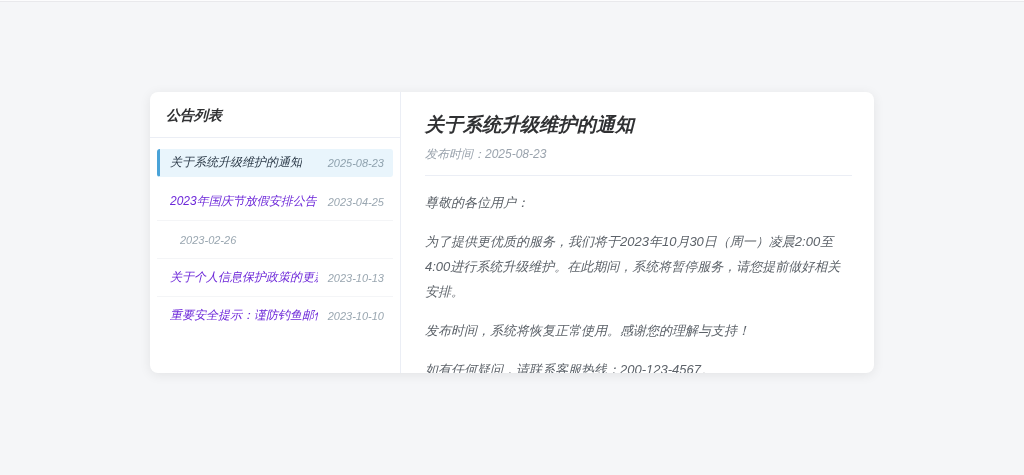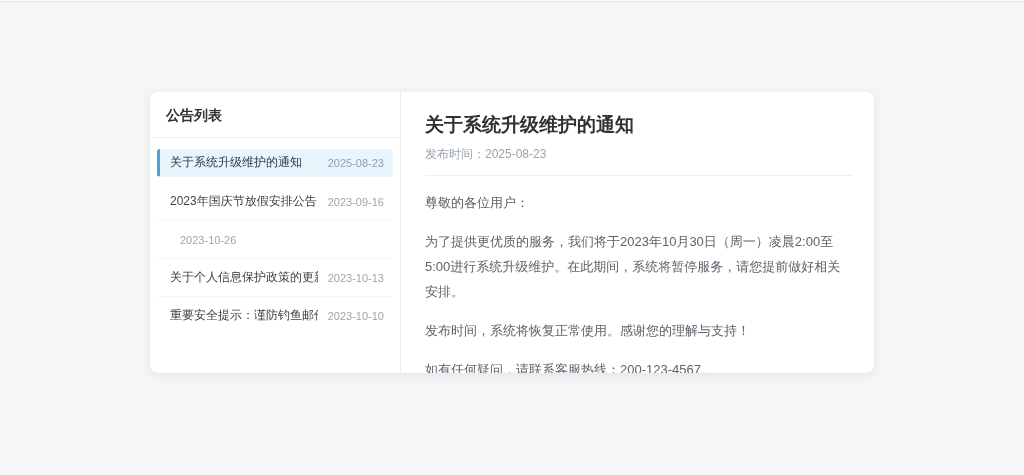--- a/index.html
+++ b/index.html
@@ -1,15 +1,15 @@
 <!DOCTYPE html>
 <html style="--accent: #4aa3d8; --selected-bg: #e9f5fc;"><head>
 <meta charset="utf-8">
 <style>
-  * { box-sizing: border-box; }
+  * { box-sizing: border-box; font-style: italic; }
   html, body { margin: 0; padding: 0; }
   body {
     width: 1024px;
     height: 475px;
     background: #f5f6f8;
     font-family: "Liberation Sans", "DejaVu Sans", sans-serif;
     overflow: hidden;
   }
   .top-edge {
     height: 2px;
@@ -51,21 +51,21 @@
     display: flex;
     align-items: center;
     justify-content: space-between;
     padding: 0 9px 0 13px;
     border-bottom: 1px solid #f4f5f7;
     cursor: pointer;
   }
   .item:last-child { border-bottom-color: transparent; }
   .item .label {
     font-size: 12px;
-    color: #404040;
+    color: #6d28d9;
     white-space: nowrap;
     overflow: hidden;
   }
   .item .date {
     font-size: 11px;
     color: #9aa7b1;
     margin-left: 10px;
     flex-shrink: 0;
   }
   .item.selected {
@@ -117,41 +117,41 @@
 
   <aside class="sidebar">
     <div class="sidebar-header">公告列表</div>
     <div class="list">
         <div class="item selected">
     <span class="label">关于系统升级维护的通知</span>
     <span class="date">2025-08-23</span>
   </div>
         <div class="item">
     <span class="label">2023年国庆节放假安排公告</span>
-    <span class="date">2023-09-16</span>
+    <span class="date">2023-04-25</span>
   </div>
         <div class="item">
-    <span class="date">2023-10-26</span>
+    <span class="date">2023-02-26</span>
   </div>
         <div class="item">
     <span class="label">关于个人信息保护政策的更新</span>
     <span class="date">2023-10-13</span>
   </div>
         <div class="item">
     <span class="label">重要安全提示：谨防钓鱼邮件</span>
     <span class="date">2023-10-10</span>
   </div>
       </div>
   </aside>
 
   <section class="main">
     <h1 class="detail-title">关于系统升级维护的通知</h1>
     <div class="detail-meta">发布时间：2025-08-23</div>
     <hr class="detail-divider">
     <div class="detail-body">
         <p>尊敬的各位用户：</p>
-        <p>为了提供更优质的服务，我们将于2023年10月30日（周一）凌晨2:00至5:00进行系统升级维护。在此期间，系统将暂停服务，请您提前做好相关安排。</p>
+        <p>为了提供更优质的服务，我们将于2023年10月30日（周一）凌晨2:00至4:00进行系统升级维护。在此期间，系统将暂停服务，请您提前做好相关安排。</p>
         <p>发布时间，系统将恢复正常使用。感谢您的理解与支持！</p>
         <p>如有任何疑问，请联系客服热线：200-123-4567。</p>
       </div>
   </section>
 
 </div>
 
 </body></html>

